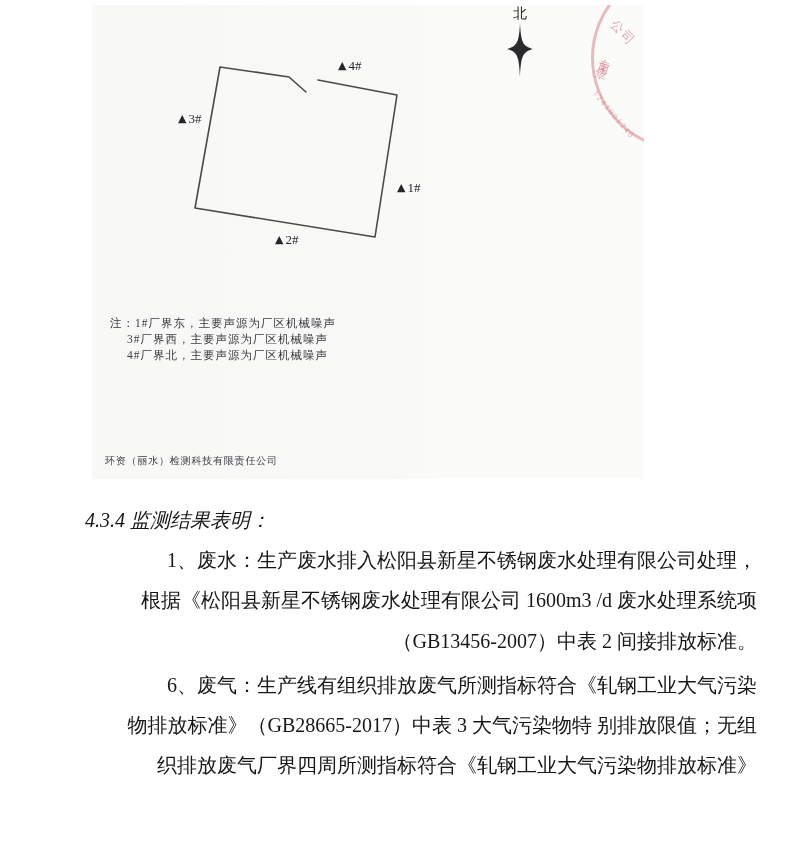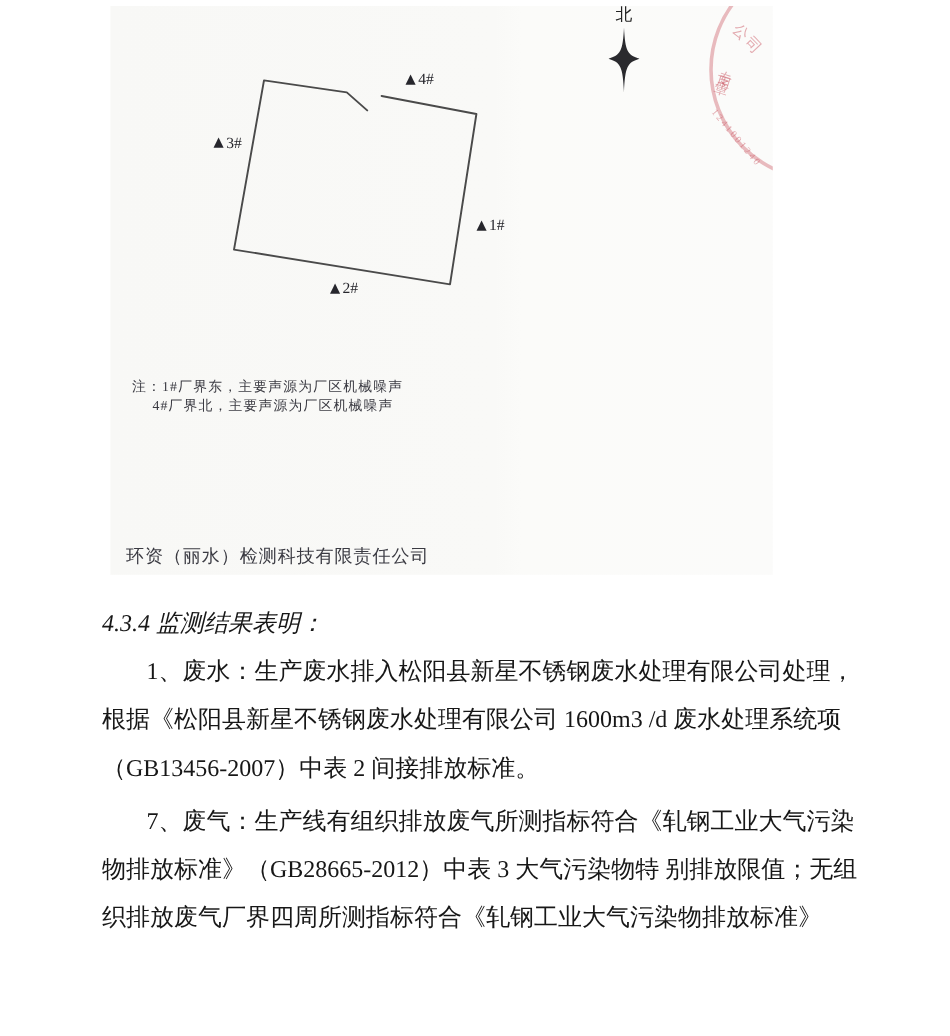--- a/index.html
+++ b/index.html
@@ -33,26 +33,26 @@
   }
   .stamp span { position:absolute; color:rgba(200,82,94,0.48); }
   .stamp .s1 { left:14px; top:56px; font-size:13px; letter-spacing:2px; transform:rotate(46deg); }
   .stamp .s2 { left:4px;  top:82px; font-size:12px; writing-mode:vertical-rl; letter-spacing:4px; transform:rotate(18deg); }
   .stamp .s3 { left:4px;  top:121px; font-size:8px; letter-spacing:2px; transform:rotate(50deg); transform-origin:0 0; }
 
   .notes { position:absolute; left:18px; top:310px; font-size:11.5px; line-height:16px; letter-spacing:1px; color:#3a3a42; }
   .note-row { white-space:pre; }
   .note-row.nindent { padding-left:17px; }
 
-  .company { position:absolute; left:13px; top:449px; font-size:15px; letter-spacing:0.8px; color:#3a3a42; }
+  .company { position:absolute; left:13px; top:449px; font-size:10px; letter-spacing:0.8px; color:#3a3a42; }
 
   
   .doc-text { position:absolute; left:85px; top:500px; width:672px; font-size:20px; color:#171717; }
   .heading { line-height:40px; white-space:pre;font-style:italic; }
-  .line { line-height:40.3px; white-space:pre; }
+  .line { line-height:40.3px; white-space:pre;text-align:right; }
   .line.first { text-indent:37px; }
   .para2 { margin-top:4px; }
 </style>
 </head>
 <body>
 
 <div class="page">
 
   <div class="scan">
 
@@ -85,35 +85,36 @@
     </div>
 
     <div class="stamp">
       <span class="s1">公司</span>
       <span class="s2">专用章</span>
       <span class="s3">1241001240</span>
     </div>
 
     <div class="notes">
       <div class="note-row"><span>注：</span><span>1#厂界东，主要声源为厂区机械噪声</span></div>
+      <div class="note-row nindent"><span>3#厂界西，主要声源为厂区机械噪声</span></div>
       <div class="note-row nindent"><span>4#厂界北，主要声源为厂区机械噪声</span></div>
     </div>
 
     <div class="company">环资（丽水）检测科技有限责任公司</div>
   </div>
 
   <div class="doc-text">
     <div class="heading">4.3.4 监测结果表明：</div>
 
     <div class="para">
       <div class="line first">1、废水：生产废水排入松阳县新星不锈钢废水处理有限公司处理，</div>
       <div class="line">根据《松阳县新星不锈钢废水处理有限公司 1600m3 /d 废水处理系统项</div>
       <div class="line">（GB13456-2007）中表 2 间接排放标准。</div>
     </div>
 
     <div class="para para2">
-      <div class="line first">7、废气：生产线有组织排放废气所测指标符合《轧钢工业大气污染</div>
-      <div class="line">物排放标准》（GB28665-2012）中表 3 大气污染物特 别排放限值；无组</div>
+      <div class="line first">6、废气：生产线有组织排放废气所测指标符合《轧钢工业大气污染</div>
+      <div class="line">物排放标准》（GB28665-2017）中表 3 大气污染物特 别排放限值；无组</div>
       <div class="line">织排放废气厂界四周所测指标符合《轧钢工业大气污染物排放标准》</div>
     </div>
   </div>
 
 </div>
 
 </body></html>

